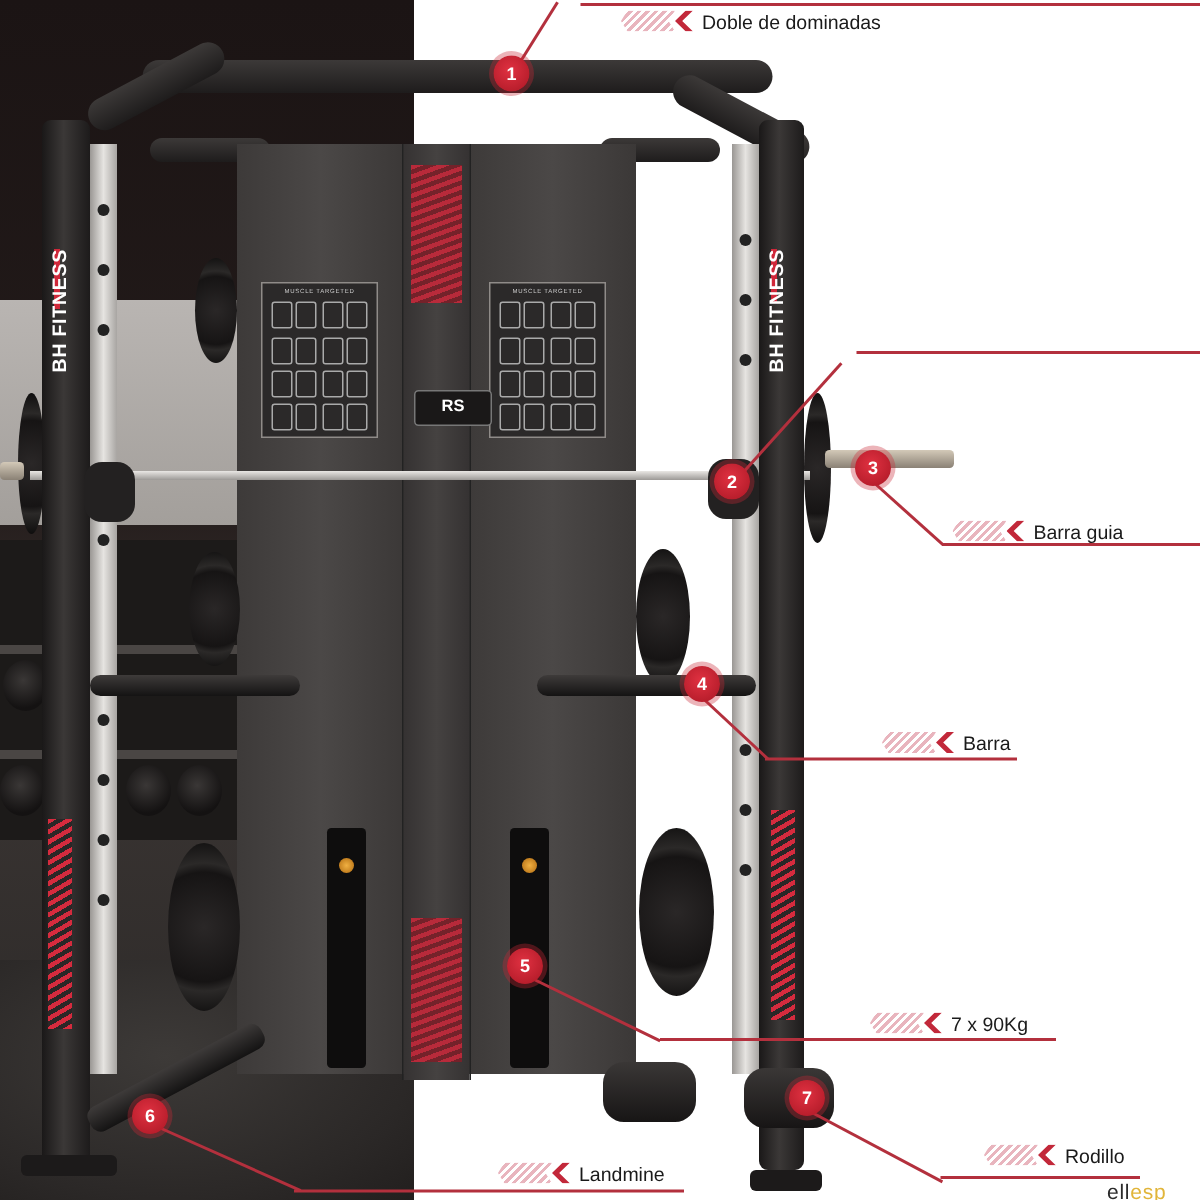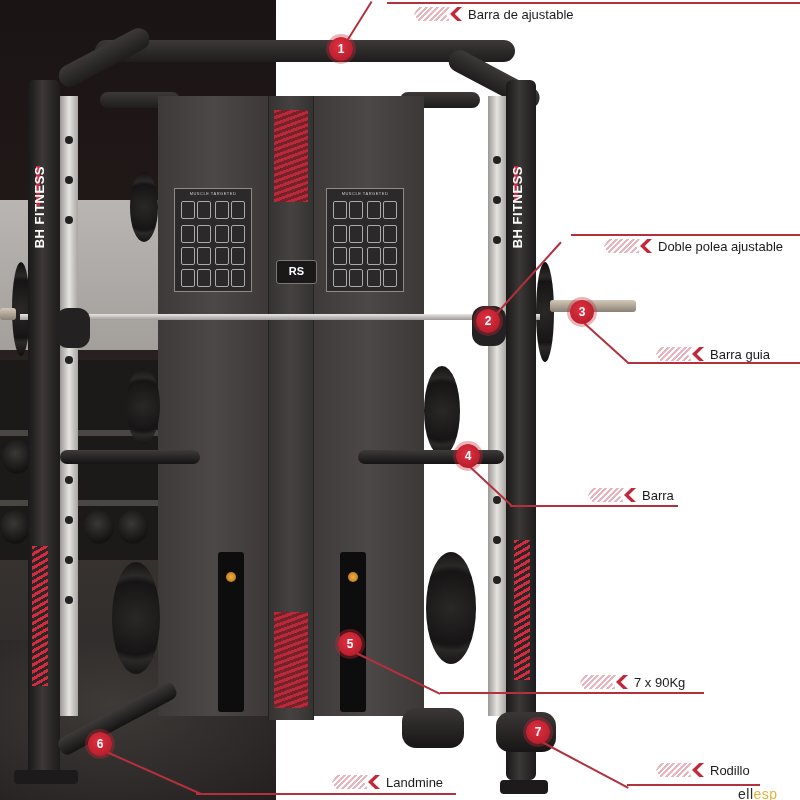--- a/index.html
+++ b/index.html
@@ -26,21 +26,21 @@
   .upright { position: absolute; width: 30px; background: linear-gradient(90deg, #1a1818 0%, #3b3837 45%, #1d1b1b 100%); border-radius: 6px; }
   .rail { position: absolute; width: 18px; background: linear-gradient(90deg, #9a9794 0%, #e6e4e1 50%, #a8a5a2 100%); }
   .rail-hole { position: absolute; left: 5px; width: 8px; height: 8px; border-radius: 50%; background: #222; }
   .topbar { position: absolute; height: 22px; background: linear-gradient(180deg, #3c3938 0%, #1e1c1c 100%); border-radius: 11px; }
   .panel { position: absolute; background: linear-gradient(90deg, #3d3a39 0%, #4b4847 50%, #3b3837 100%); }
   .panel-center { position: absolute; background: linear-gradient(90deg, #353232 0%, #454241 50%, #353232 100%); border-left: 1px solid #222; border-right: 1px solid #222; }
   .chev-strip { position: absolute; background: repeating-linear-gradient(160deg, #c5283a 0px, #c5283a 3px, #7a1f28 3px, #7a1f28 6px); opacity: .9; }
   .chart-board { position: absolute; background: #2b2929; border: 1px solid #8f8b88; }
   .chart-title { position: absolute; top: 2px; left: 0; right: 0; text-align: center; font-size: 4px; color: #ccc; letter-spacing: .5px; }
   .chart-cell { position: absolute; width: 14px; height: 18px; border: 1px solid #aaa; border-radius: 2px; }
-  .logo-rs { position: absolute; width: 41px; height: 24px; background: #1a1818; border: 1px solid #777; border-radius: 3px;
+  .logo-rs { position: absolute; width: 52px; height: 24px; background: #1a1818; border: 1px solid #777; border-radius: 3px;
     color: #fff; font-size: 11px; font-weight: bold; text-align: center; line-height: 20px; }
   .weight-slot { position: absolute; width: 26px; height: 160px; background: #0e0d0d; border-radius: 3px; }
   .pin { position: absolute; width: 10px; height: 10px; border-radius: 50%; background: radial-gradient(circle, #f0b042 0%, #b06a10 100%); }
   .plate { position: absolute; border-radius: 50%; background: radial-gradient(circle, #2a2727 0%, #161414 60%, #2b2928 70%, #0d0c0c 100%); }
   .barbell { position: absolute; height: 6px; background: linear-gradient(180deg, #e9e7e4 0%, #9c9996 100%); }
   .sleeve { position: absolute; height: 12px; border-radius: 3px; background: linear-gradient(180deg, #d3c9b8 0%, #8a8175 100%); }
   .dip-bar { position: absolute; height: 14px; border-radius: 7px; background: linear-gradient(180deg, #3e3b3a 0%, #141313 100%); }
   .pulley { position: absolute; width: 34px; height: 40px; border-radius: 12px; background: #232121; }
   .roller { position: absolute; height: 40px; border-radius: 14px; background: linear-gradient(180deg, #3a3736 0%, #171515 100%); }
   .foot { position: absolute; height: 14px; background: #1c1a1a; border-radius: 4px; }
@@ -222,30 +222,23 @@
   <div class="marker" style="left:456px; top:444px;">4</div>
   <div class="marker" style="left:338px; top:632px;">5</div>
   <div class="marker" style="left:88px; top:732px;">6</div>
   <div class="marker" style="left:526px; top:720px;">7</div>
 
   <div class="label-wrap" style="left:414px; top:4px;">
     <span class="chev">
         <span class="chev-fade"></span>
         <span class="chev-solid"></span>
       </span>
-    <span class="label-text">Barra de ajustable</span>
-  </div>
-  <div class="label-wrap" style="left:604px; top:236px;">
-    <span class="chev">
-        <span class="chev-fade"></span>
-        <span class="chev-solid"></span>
-      </span>
-    <span class="label-text">Doble polea ajustable</span>
-  </div>
-  <div class="label-wrap" style="left:656px; top:344px;">
+    <span class="label-text">Doble de dominadas</span>
+  </div>
+  <div class="label-wrap" style="left:635px; top:344px;">
     <span class="chev">
         <span class="chev-fade"></span>
         <span class="chev-solid"></span>
       </span>
     <span class="label-text">Barra guia</span>
   </div>
   <div class="label-wrap" style="left:588px; top:485px;">
     <span class="chev">
         <span class="chev-fade"></span>
         <span class="chev-solid"></span>

